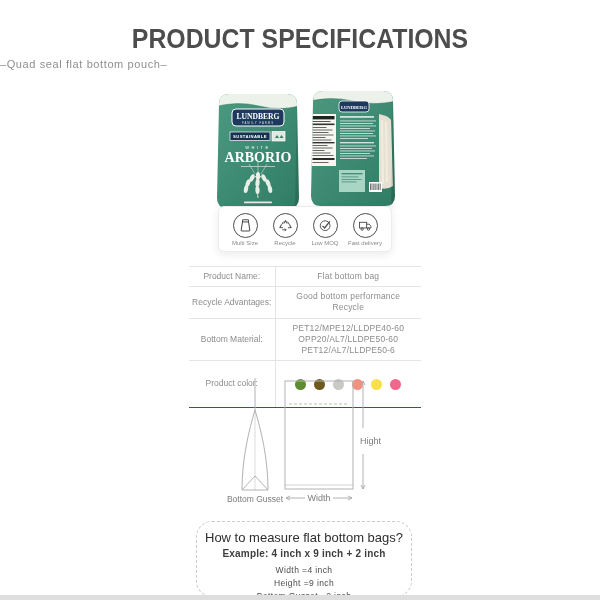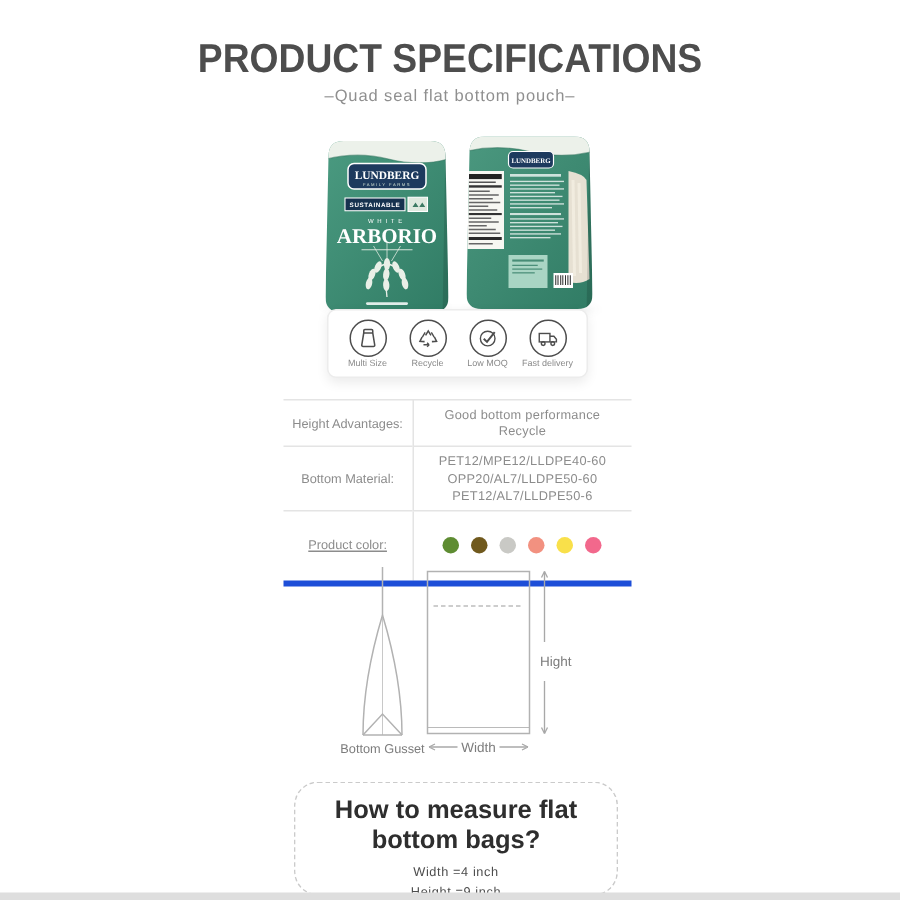--- a/index.html
+++ b/index.html
@@ -3,54 +3,54 @@
 <meta charset="utf-8">
 <style>
   * { margin:0; padding:0; box-sizing:border-box; }
   html,body { width:600px; height:600px; }
   body { font-family:"Liberation Sans", sans-serif; background:#ffffff; position:relative; overflow:hidden; }
   .abs { position:absolute; }
 
   
   .title { top:24px; left:0; width:600px; text-align:center; font-size:27px; font-weight:bold;
            color:#4d4d4d; letter-spacing:0px; transform:scaleX(.92); transform-origin:center; }
-  .subtitle { top:58px; left:0; width:600px; text-align:center; font-size:11px; color:#8f8f8f; letter-spacing:.6px; }
+  .subtitle { top:58px; left:0; width:600px; text-align:left; font-size:11px; color:#8f8f8f; letter-spacing:.6px; }
 
   
   .bags { left:209px; top:86px; width:198px; height:128px; }
   .bag-shadow { position:absolute; height:9px; border-radius:50%;
                 background:radial-gradient(closest-side, rgba(60,70,66,.38), rgba(0,0,0,0));
                 filter:blur(2px); }
 
   
   .features-card { left:218px; top:206px; width:174px; height:46px; background:#fff;
                    border:1px solid #ececec; border-radius:6px; box-shadow:0 3px 8px rgba(0,0,0,.08);
                    display:flex; align-items:center; justify-content:space-around; padding:3px 6px 2px; z-index:6; }
   .feature { display:flex; flex-direction:column; align-items:center; width:40px; }
   .feature .ring { width:25px; height:25px; border:1.6px solid #4d4d4d; border-radius:50%;
                    display:flex; align-items:center; justify-content:center; background:#fff; }
   .feature .flabel { margin-top:2px; font-size:6px; color:#8a8a8a; white-space:nowrap; }
 
   
   .spec-table { left:189px; top:266px; width:232px; border-collapse:collapse; font-size:8.5px; color:#8c8c8c; }
   .spec-table td { border-top:1px solid #e4e4e4; padding:4px 3px; text-align:center; vertical-align:middle; line-height:1.32; }
-  .spec-table tr:last-child td { border-bottom:4px solid #1d4ed8;text-decoration:underline; }
+  .spec-table tr:last-child td { border-bottom:1px solid #1d4ed8; }
   .spec-table td.lbl { width:86px; border-right:1px solid #e4e4e4; }
   .spec-table td.val { white-space:pre-line; letter-spacing:.2px; }
   .dots { display:flex; justify-content:center; align-items:center; gap:8px; padding:2px 0; }
   .dot { width:11px; height:11px; border-radius:50%; display:inline-block; }
 
   
   .diagram { left:215px; top:372px; }
   .diagram text { font-family:"Liberation Sans", sans-serif; fill:#7c7c7c; }
 
   
   .measure-box { left:196px; top:521px; width:216px; height:76px; border:1px dashed #cbcbcb;
                  border-radius:16px; text-align:center; padding-top:8px; }
-  .measure-title { font-size:17px; font-weight:bold; color:#2e2e2e; }
+  .measure-title { font-size:13px; font-weight:normal; color:#2e2e2e; }
   .measure-example { font-size:10px; font-weight:bold; color:#3e3e3e; margin-top:3px; letter-spacing:.2px; }
   .measure-lines { font-size:8.5px; color:#4c4c4c; margin-top:5px; line-height:1.5; white-space:pre-line; letter-spacing:.4px; }
 
   .bottom-strip { left:0; top:595px; width:600px; height:5px; background:#dedede; }
 
   svg text { user-select:none; }
 </style>
 </head>
 <body>
 
@@ -228,22 +228,26 @@
         <circle cx="4.4" cy="11.8" r="1.3"></circle>
         <circle cx="11.2" cy="11.8" r="1.3"></circle>
       </svg>
     </span>
     <span class="flabel">Fast delivery</span>
   </div>
 </div>
 
 <table class="abs spec-table">
   <tbody>
+      <tr>
+    <td class="lbl">Product Name:</td>
+    <td class="val">Flat bottom bag</td>
+  </tr>
   <tr>
-    <td class="lbl">Height Advantages:</td>
+    <td class="lbl">Recycle Advantages:</td>
     <td class="val">Good bottom performance
 Recycle</td>
   </tr>
   <tr>
     <td class="lbl">Bottom Material:</td>
     <td class="val">PET12/MPE12/LLDPE40-60
 OPP20/AL7/LLDPE50-60
 PET12/AL7/LLDPE50-6</td>
   </tr>
   <tr>
@@ -283,18 +287,19 @@
   <g stroke="#a8a8a8" stroke-width=".9">
     <path d="M148,9 V56"></path>
       <path d="M148,82 V117"></path>
     <path d="M148,9 l-2,4 M148,9 l2,4 M148,117 l-2,-4 M148,117 l2,-4" fill="none"></path>
   </g>
   <text x="145" y="72" font-size="9">Hight</text>
 </svg>
 
 <div class="abs measure-box">
   <div class="measure-title">How to measure flat bottom bags?</div>
+  <div class="measure-example">Example: 4 inch x 9 inch + 2 inch</div>
   <div class="measure-lines">Width =4 inch
 Height =9 inch
 Bottom Gusset =2 inch</div>
 </div>
 
 <div class="abs bottom-strip"></div>
 
 </body></html>

